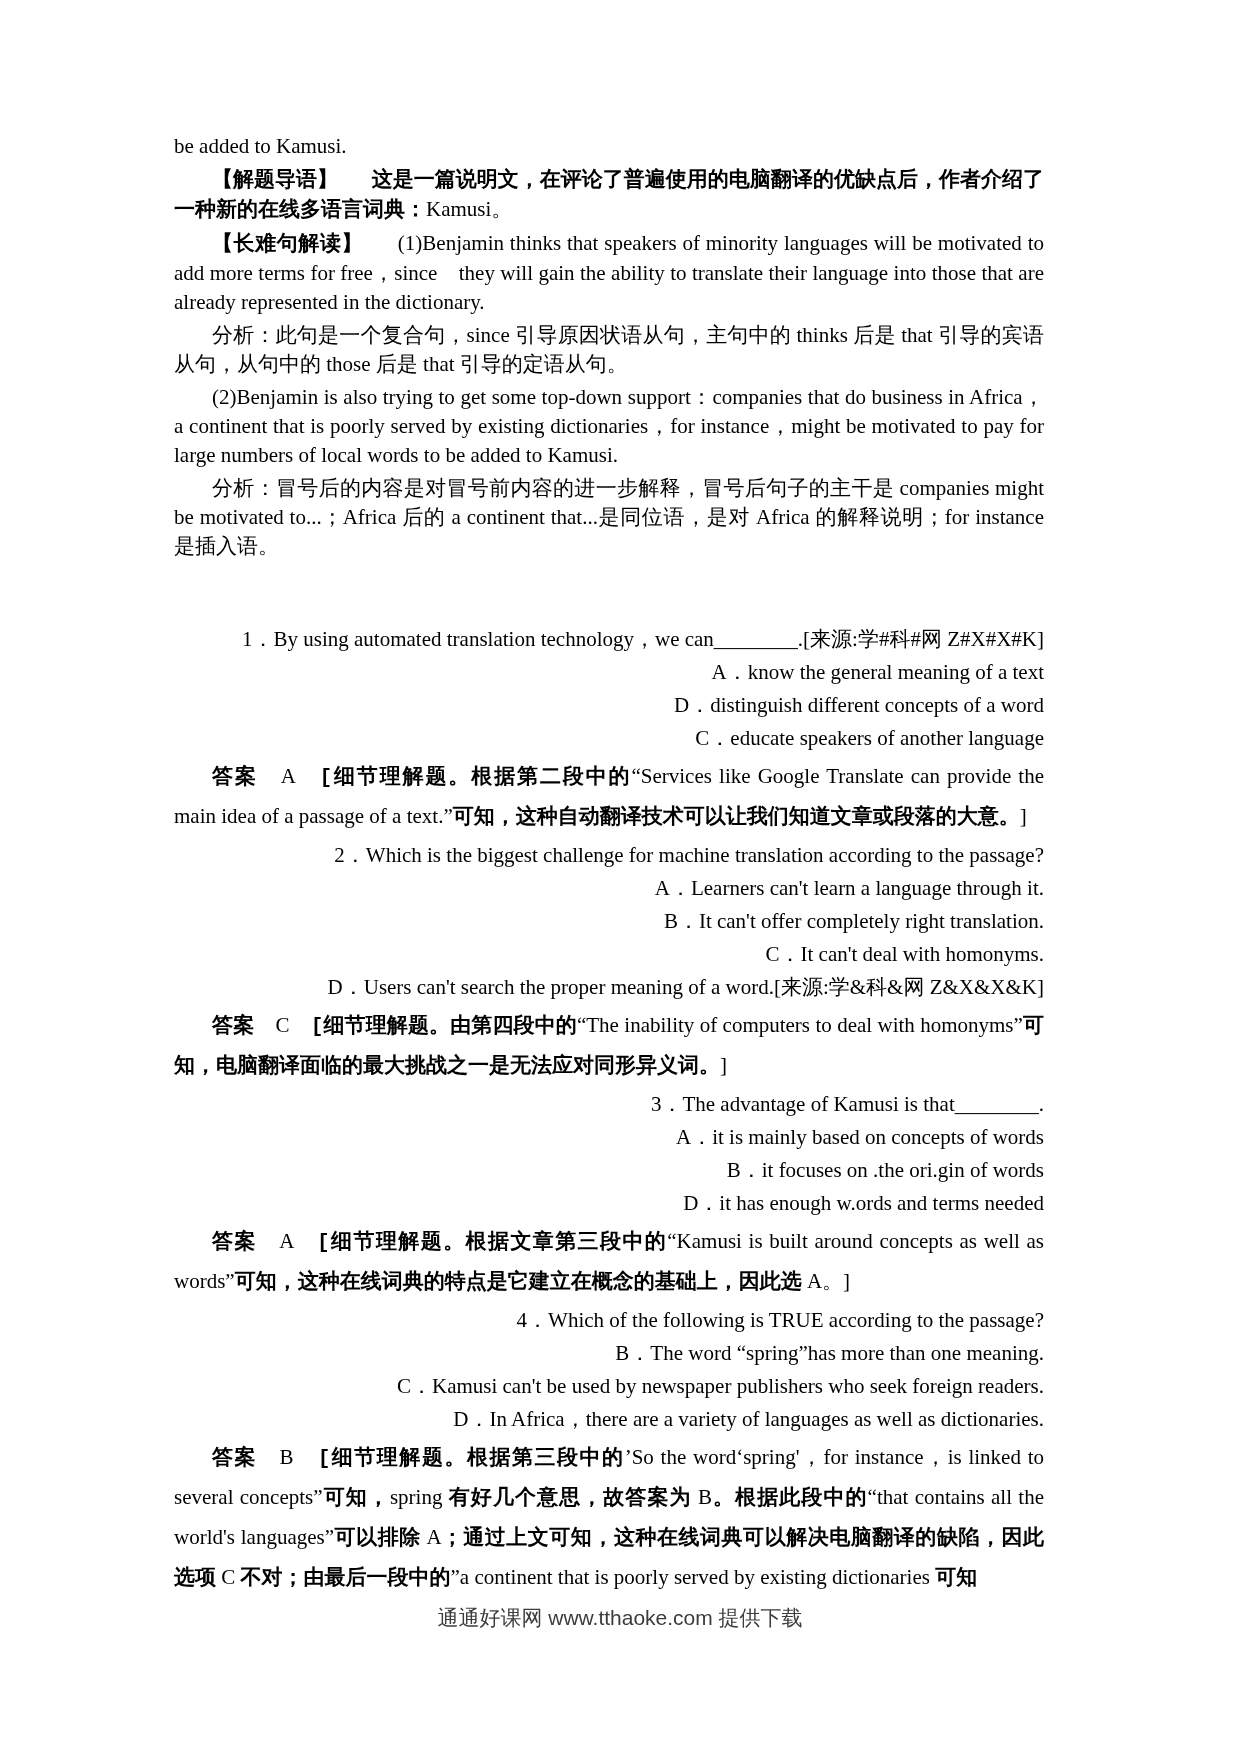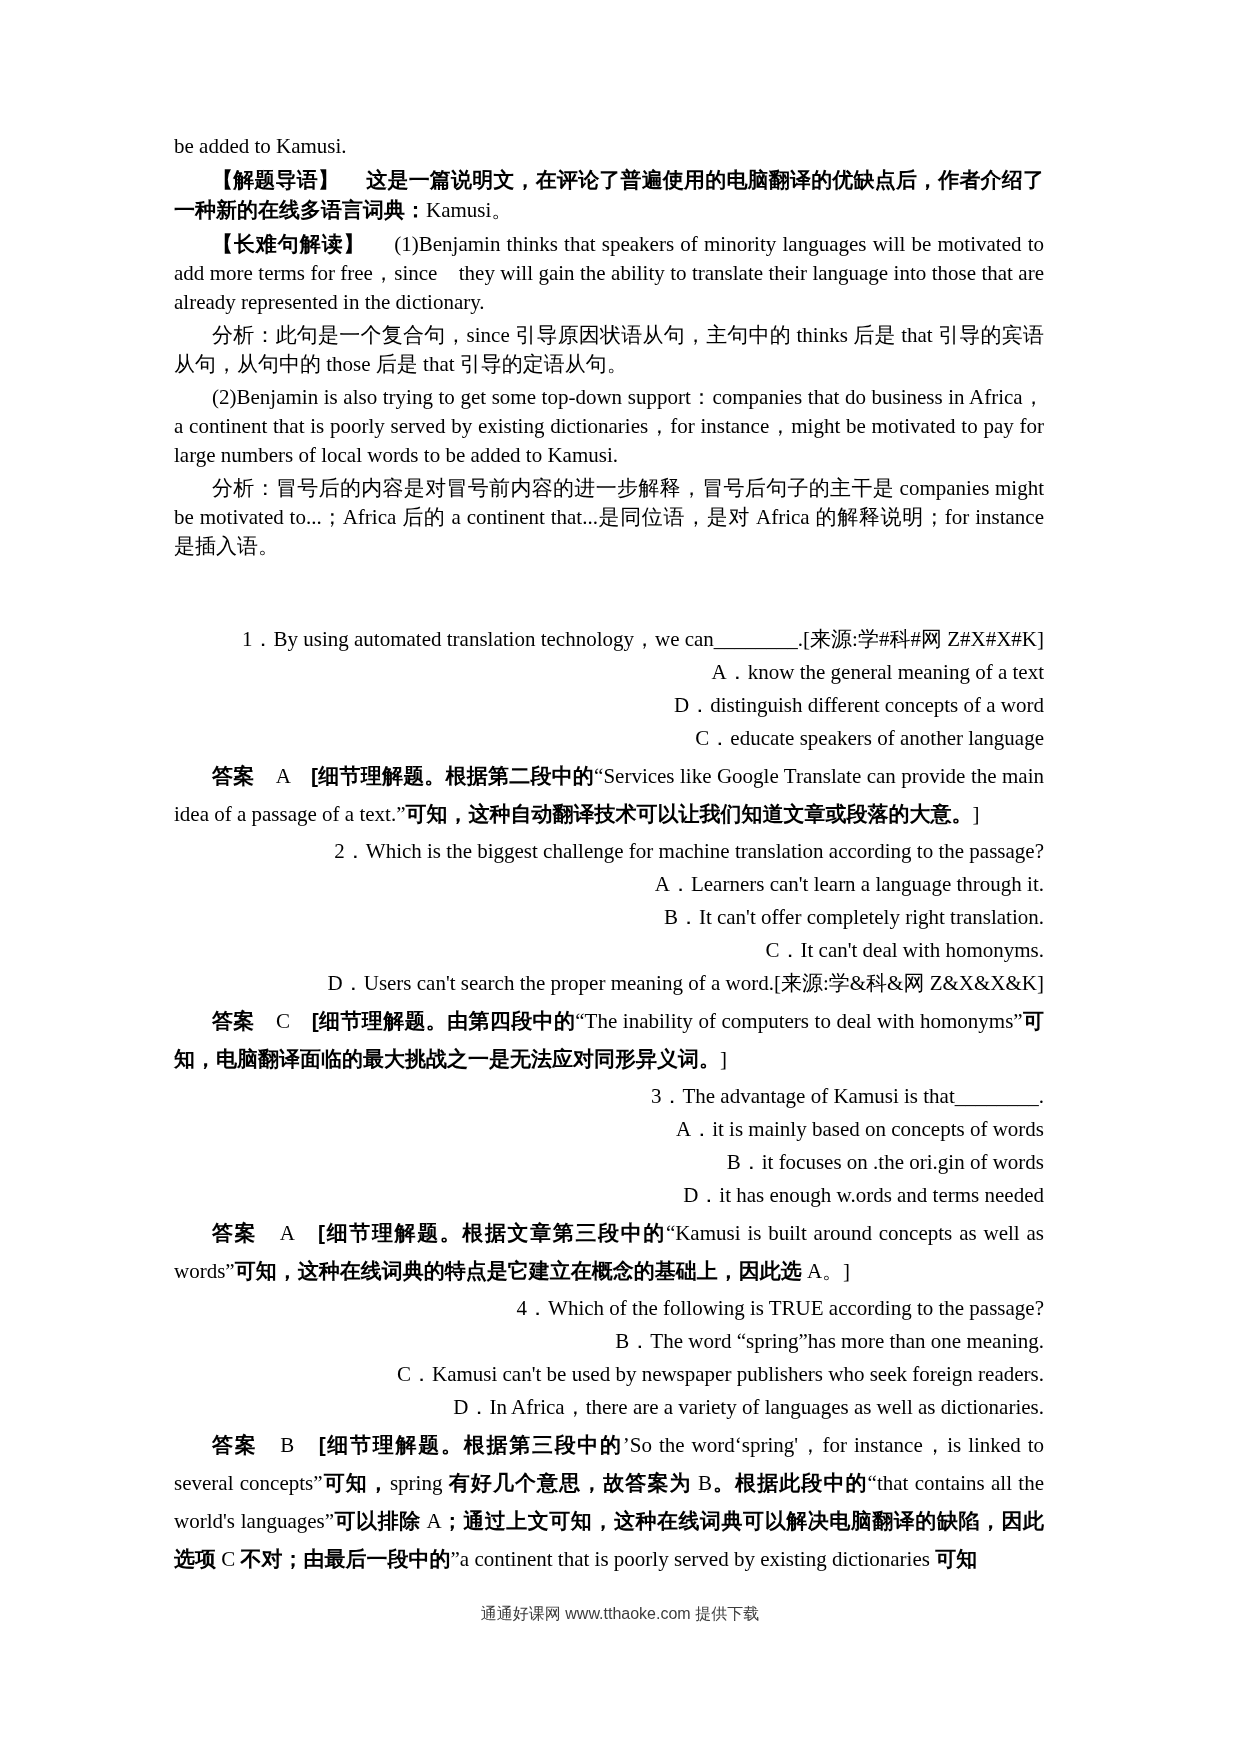--- a/index.html
+++ b/index.html
@@ -22,27 +22,27 @@
     font-size:21px;
     line-height:29px;
     text-align:justify;
   }
   .doc p.line{text-align:right;}
   .doc p.answer{line-height:38px;}
   .indent{text-indent:38px;}
   .spacer{height:56px;}
   .en{font-family:"Liberation Serif","DejaVu Serif",serif;font-weight:400;}
   .cn{font-family:"Liberation Serif","DejaVu Serif",serif;font-weight:400;}
-  .cnb{font-family:Liberation Sans, sans-serif;font-weight:700;}
+  .cnb{font-family:Liberation Mono, monospace;font-weight:700;}
   .footer{
     position:absolute;
     left:0;top:1604px;width:100%;
     text-align:center;
     font-family:"Liberation Sans","DejaVu Sans",sans-serif;
-    font-size:16px;
+    font-size:21px;
     color:#3c3c3c;
   }
 </style>
 </head>
 <body>
 
 <div class="page">
   <div class="doc" id="doc">
       <p class="normal"><span class="en">be added to Kamusi.</span></p>
       <p class="normal indent"><span class="cnb">【解题导语】　 这是一篇说明文，在评论了普遍使用的电脑翻译的优缺点后，作者介绍了一种新的在线多语言词典：</span><span class="en">Kamusi。</span></p>

